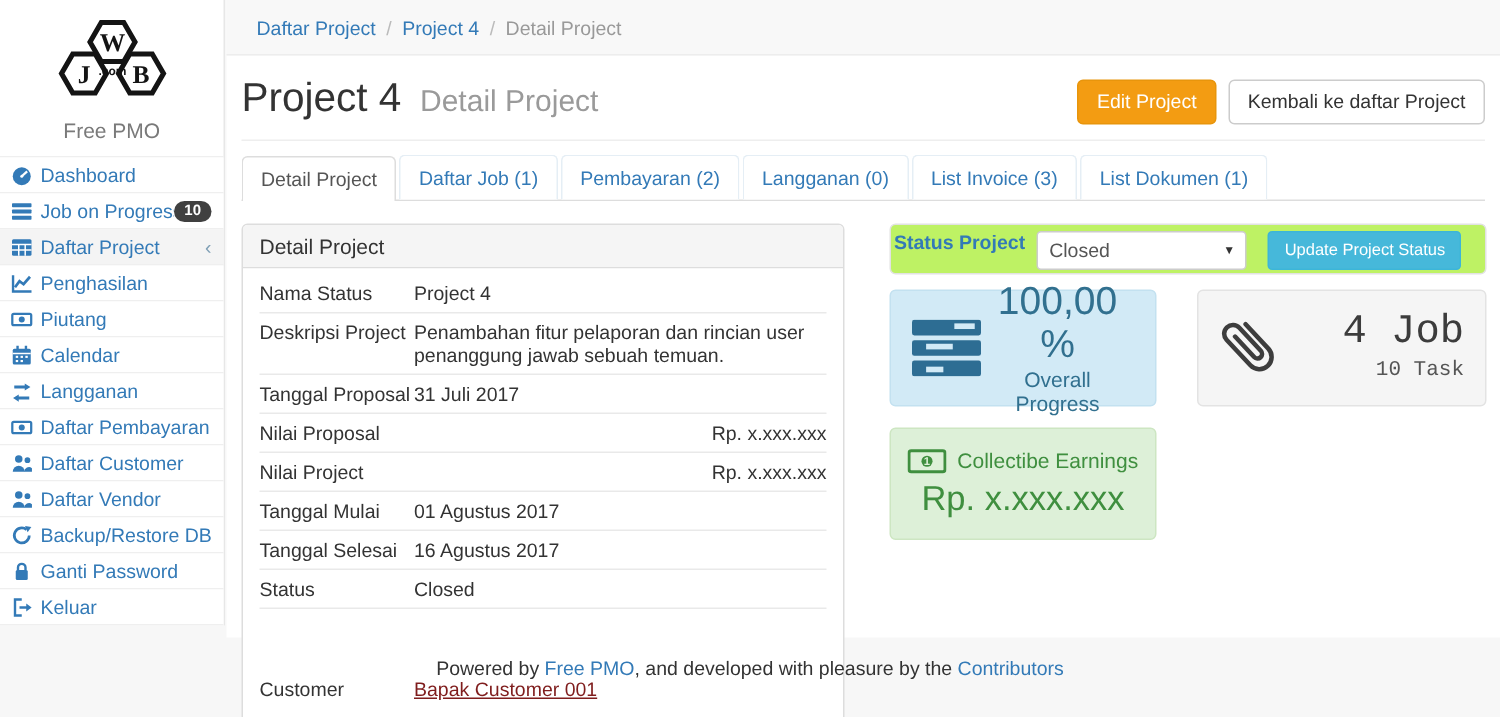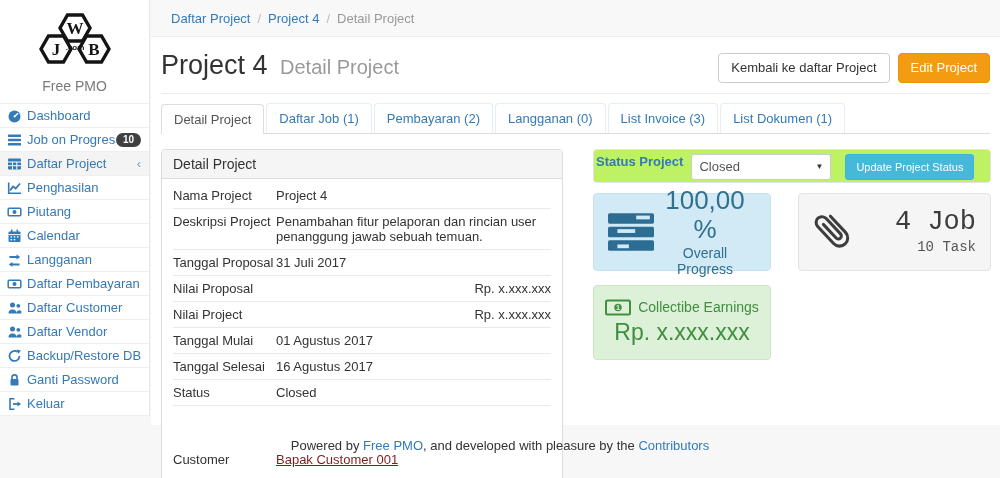--- a/index.html
+++ b/index.html
@@ -303,42 +303,42 @@
     </div>
 
     <div class="content">
 
       <div class="page-header">
         <div class="titles">
           <span class="page-title">Project 4</span>
           <span class="page-subtitle">Detail Project</span>
         </div>
         <div class="hdr-buttons">
+          <button class="btn btn-warning">Edit Project</button>
           <button class="btn btn-default">Kembali ke daftar Project</button>
-          <button class="btn btn-warning">Edit Project</button>
         </div>
       </div>
       <div class="hr"></div>
 
       <div class="tabs">
         <div class="tab active">Detail Project</div>
         <div class="tab">Daftar Job (1)</div>
         <div class="tab">Pembayaran (2)</div>
         <div class="tab">Langganan (0)</div>
         <div class="tab">List Invoice (3)</div>
         <div class="tab">List Dokumen (1)</div>
       </div>
 
       <div class="cols">
 
         <div class="panel">
           <div class="panel-heading">Detail Project</div>
           <div class="panel-body">
             <div class="drow">
-              <div class="dl">Nama Project</div>
+              <div class="dl">Nama Status</div>
               <div class="dv">Project 4</div>
             </div>
             <div class="drow">
               <div class="dl">Deskripsi Project</div>
               <div class="dv">Penambahan fitur pelaporan dan rincian user penanggung jawab sebuah temuan.</div>
             </div>
             <div class="drow">
               <div class="dl">Tanggal Proposal</div>
               <div class="dv">31 Juli 2017</div>
             </div>

